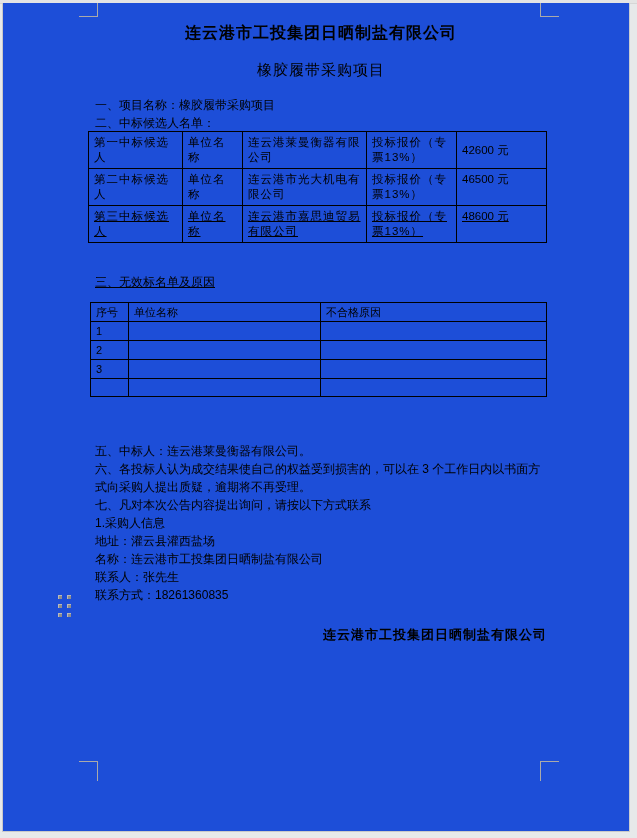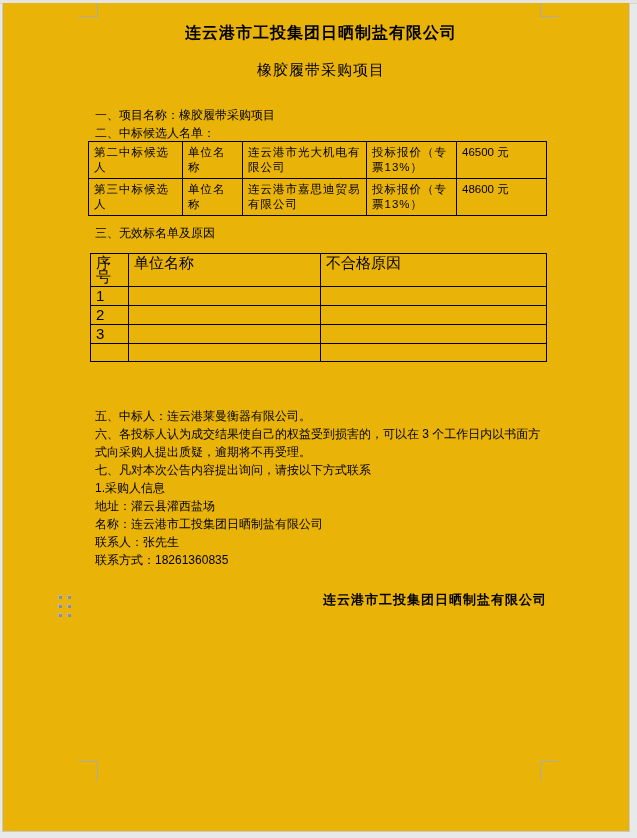--- a/index.html
+++ b/index.html
@@ -16,21 +16,21 @@
     position: absolute;
     left: 0; top: 0;
     width: 637px; height: 3px;
     background: #e4e4e4;
     border-bottom: 1px solid #d6d6d6;
   }
   .page {
     position: absolute;
     left: 2px; top: 3px;
     width: 628px; height: 829px;
-    background: #eab308;
+    background: #1d4ed8;
     border-left: 1px solid #c9c9c9;
     border-right: 1px solid #c9ccd0;
     border-bottom: 1px solid #c9c9c9;
     box-sizing: border-box;
   }
   
   .mark { position: absolute; background: #aaaaaa; }
   .mark.v { width: 1px; height: 14px; }
   .mark.h { width: 18px; height: 1px; }
 
@@ -59,43 +59,43 @@
   .title1 {
     margin: 8px 0 0 0;
     font-size: 16px; line-height: 16px;
     font-weight: bold; text-align: center;
     letter-spacing: 1px;
   }
   .title2 { margin: 21px 0 0 0; font-size: 15px; line-height: 16px; font-weight: normal; text-align: center; letter-spacing: 1px; }
   .title3 { margin: 19px 0 0 0; font-size: 15px; line-height: 16px; font-weight: bold; text-align: center; letter-spacing: 1px; }
 
   .bodyline { margin: 0; font-size: 12px; line-height: 18px; }
-  .mt34 { margin-top: 28px; }
-  .mt17 { margin-top: 8px; }
+  .mt34 { margin-top: 18px; }
+  .mt17 { margin-top: 30px; text-decoration: underline; }
   .mt27 { margin-top: 45px; }
 
   table { border-collapse: collapse; table-layout: fixed; }
   td, th { border: 1px solid #000; padding: 3px 5px; vertical-align: top; font-weight: normal; text-align: left; box-sizing: border-box; overflow: hidden; }
 
   .tbl-candidates {
     width: 458px;
     margin: -1px 0 0 -7px;
     font-size: 11.5px; line-height: 15px;
   }
   .tbl-candidates td { letter-spacing: 1px; }
   .tbl-candidates td.price { letter-spacing: 0; }
   .tbl-candidates tr.r1 { height: 35px; }
   .tbl-candidates tr.r2 { height: 33px; }
-  .tbl-candidates tr.r3 { height: 36px; }
+  .tbl-candidates tr.r3 { height: 36px; text-decoration: underline; }
   .tbl-candidates tr.r1 td.price { vertical-align: middle; }
 
   .tbl-invalid {
     width: 456px;
     margin: 11px 0 0 -5px;
-    font-size: 15px; line-height: 14px;
+    font-size: 11px; line-height: 14px;
   }
   .tbl-invalid td, .tbl-invalid th { padding: 2px 5px; }
   .tbl-invalid tr { height: 18px; }
   .tbl-invalid tr.hdr { height: 19px; }
 
   .signature {
     margin-top: 21px;
     text-align: right;
     font-size: 13px; line-height: 19px;
     font-weight: bold; letter-spacing: 1px;
@@ -136,20 +136,27 @@
 
     <table class="tbl-candidates">
       <colgroup>
         <col style="width:94px">
           <col style="width:60px">
           <col style="width:124px">
           <col style="width:90px">
           <col style="width:90px">
       </colgroup>
       <tbody>
+        <tr class="r1">
+          <td>第一中标候选人</td>
+          <td>单位名称</td>
+          <td>连云港莱曼衡器有限公司</td>
+          <td>投标报价（专票13%）</td>
+          <td class="price">42600 元</td>
+        </tr>
         <tr class="r2">
           <td>第二中标候选人</td>
           <td>单位名称</td>
           <td>连云港市光大机电有限公司</td>
           <td>投标报价（专票13%）</td>
           <td class="price">46500 元</td>
         </tr>
         <tr class="r3">
           <td>第三中标候选人</td>
           <td>单位名称</td>

